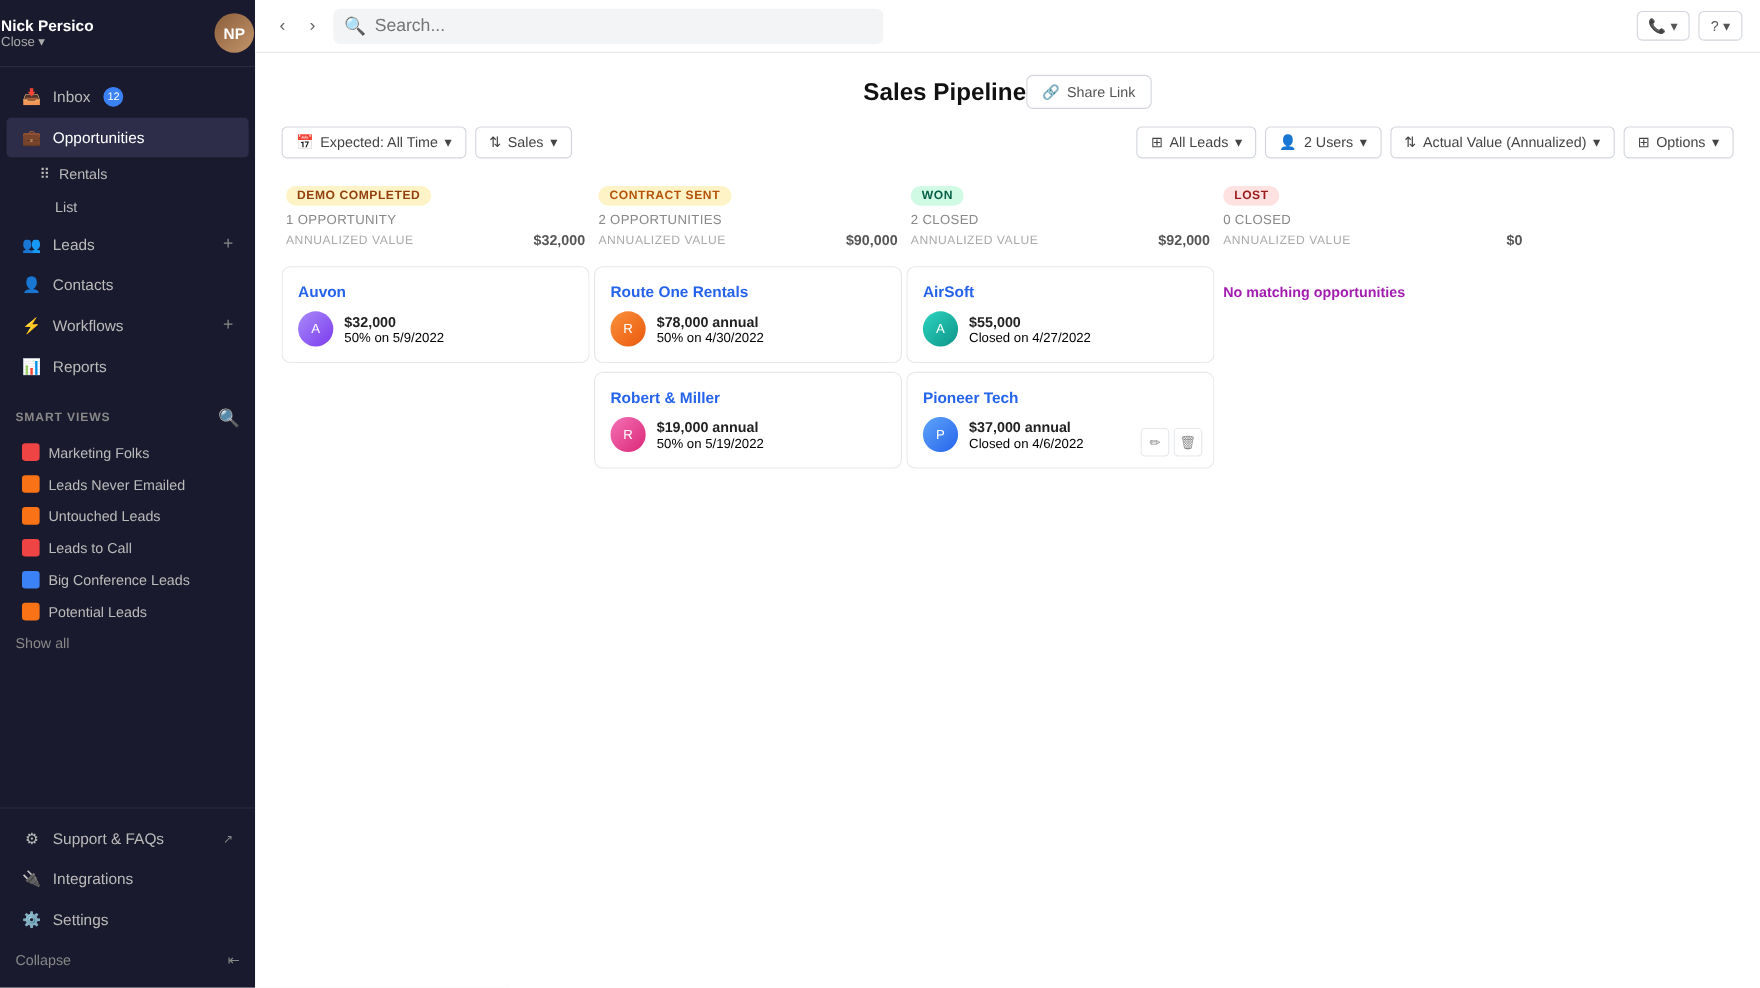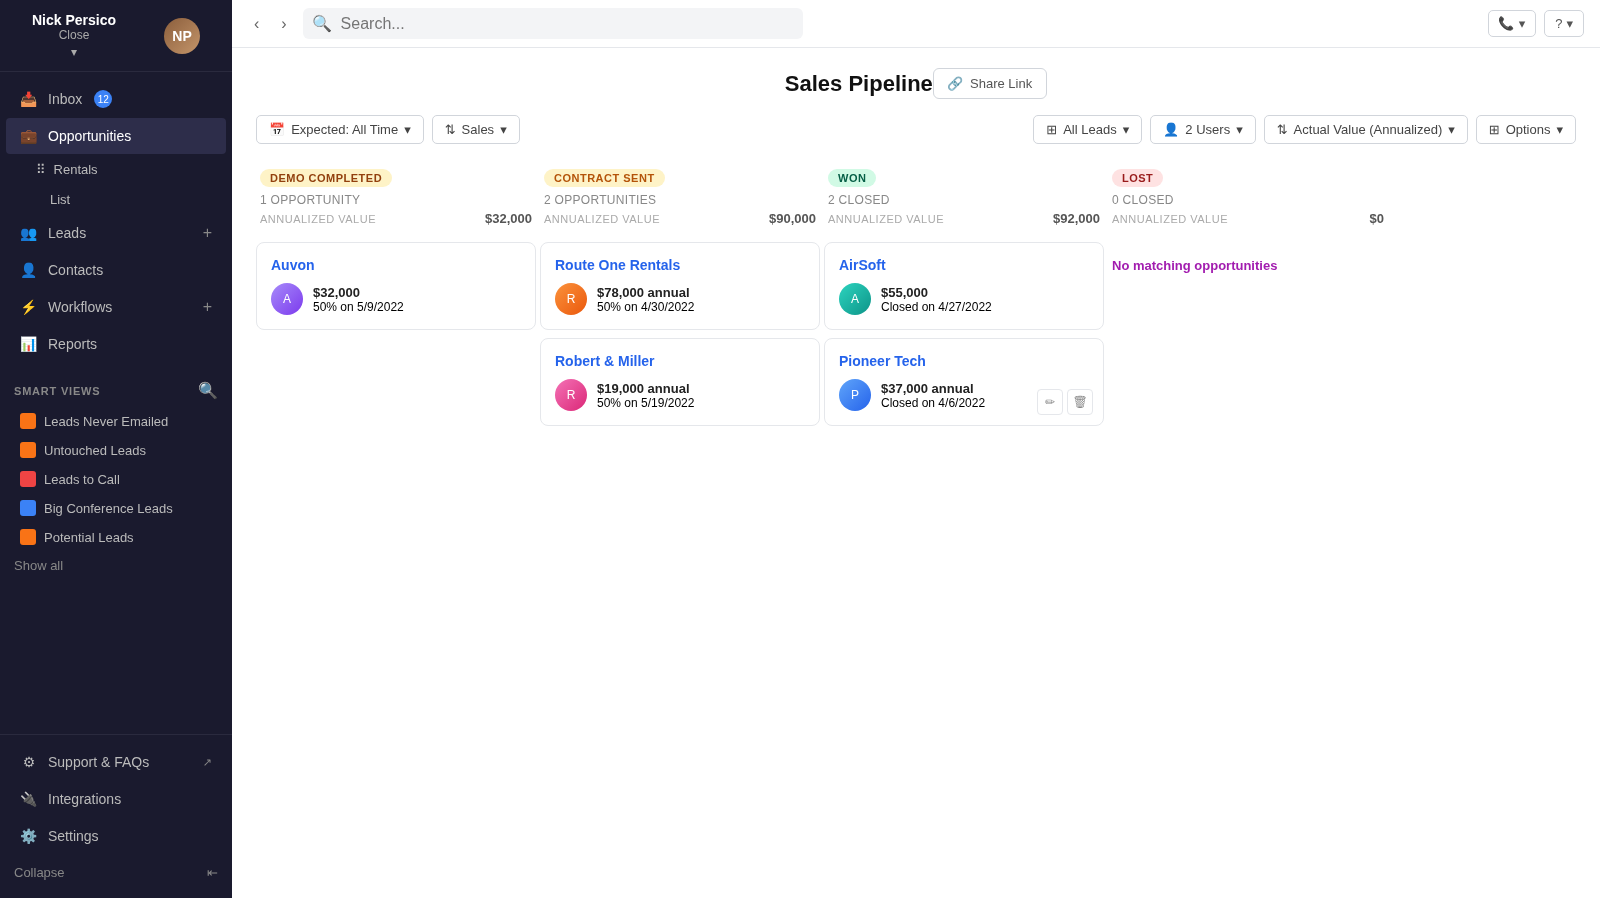--- a/index.html
+++ b/index.html
@@ -12,26 +12,26 @@
       color: #ccc;
       display: flex;
       flex-direction: column;
       flex-shrink: 0;
       height: 100%;
     }
     .sidebar-header {
       display: flex;
       align-items: center;
       justify-content: space-between;
-      padding: 12px 32px;
+      padding: 12px 1px;
       border-bottom: 1px solid #2a2a3e;
     }
     .sidebar-user-info { display: flex; flex-direction: column; }
     .sidebar-user-name { color: #fff; font-size: 14px; font-weight: 600; }
-    .sidebar-close { color: #aaa; font-size: 12px; cursor: pointer; display: flex; align-items: center; gap: 3px; flex-direction: column; }
+    .sidebar-close { color: #aaa; font-size: 12px; cursor: pointer; display: flex; align-items: center; gap: 3px; }
     .sidebar-avatar {
       width: 36px; height: 36px; border-radius: 50%;
       background: linear-gradient(135deg, #8b5e3c, #c4956a);
       display: flex; align-items: center; justify-content: center;
       color: #fff; font-size: 14px; font-weight: bold; overflow: hidden;
     }
 
     .sidebar-nav { padding: 8px 0; }
     .nav-item {
       display: flex; align-items: center; gap: 10px;
@@ -245,20 +245,24 @@
       <span>Reports</span>
     </div>
   </nav>
 
   <div class="smart-views-header">
     <span class="smart-views-label">SMART VIEWS</span>
     <span class="smart-views-search">🔍</span>
   </div>
 
   <div id="smart-views-list">
+      <div class="smart-view-item">
+      <span class="sv-icon" style="background:#ef4444;"></span>
+      <span>Marketing Folks</span>
+    </div>
       <div class="smart-view-item">
       <span class="sv-icon" style="background:#f97316;"></span>
       <span>Leads Never Emailed</span>
     </div>
       <div class="smart-view-item">
       <span class="sv-icon" style="background:#f97316;"></span>
       <span>Untouched Leads</span>
     </div>
       <div class="smart-view-item">
       <span class="sv-icon" style="background:#ef4444;"></span>

